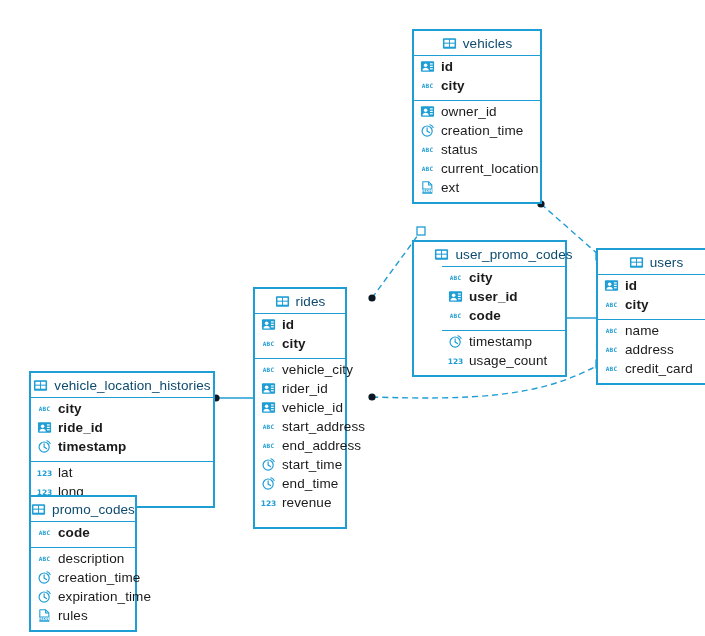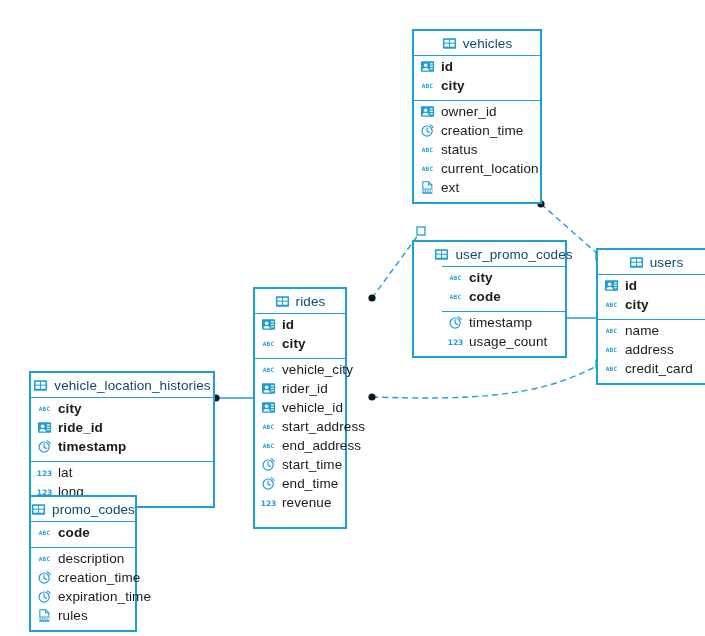--- a/index.html
+++ b/index.html
@@ -186,20 +186,33 @@
             <span class="ticon-wrap">
               <svg class="ticon" viewBox="0 0 16 16">
                 <text x="8" y="10.6" font-family="DejaVu Sans Mono, monospace" font-size="6.4" font-weight="bold" fill="#1f9dd5" text-anchor="middle" letter-spacing="0.2">ABC</text>
               </svg>
             </span>
             <span class="field-name">city</span>
           </div>
           <div class="field">
             <span class="ticon-wrap">
               <svg class="ticon" viewBox="0 0 16 16">
+                <rect x="1" y="2.5" width="14" height="11" rx="1" fill="#1f9dd5"></rect>
+                <circle cx="6" cy="6.6" r="1.9" fill="#fff"></circle>
+                <path d="M2.6 12.2c0-2 1.6-3 3.4-3s3.4 1 3.4 3z" fill="#fff"></path>
+                <rect x="10.6" y="4.6" width="3" height="1.3" fill="#fff"></rect>
+                <rect x="10.6" y="7.2" width="3" height="1.3" fill="#fff"></rect>
+                <rect x="10.6" y="9.8" width="3" height="1.3" fill="#fff"></rect>
+              </svg>
+            </span>
+            <span class="field-name">user_id</span>
+          </div>
+          <div class="field">
+            <span class="ticon-wrap">
+              <svg class="ticon" viewBox="0 0 16 16">
                 <text x="8" y="10.6" font-family="DejaVu Sans Mono, monospace" font-size="6.4" font-weight="bold" fill="#1f9dd5" text-anchor="middle" letter-spacing="0.2">ABC</text>
               </svg>
             </span>
             <span class="field-name">code</span>
           </div>
         </div>
         <div class="sec cols" style="padding-top: 3px; padding-bottom: 3px;">
           <div class="field">
             <span class="ticon-wrap">
               <svg class="ticon" viewBox="0 0 16 16">

